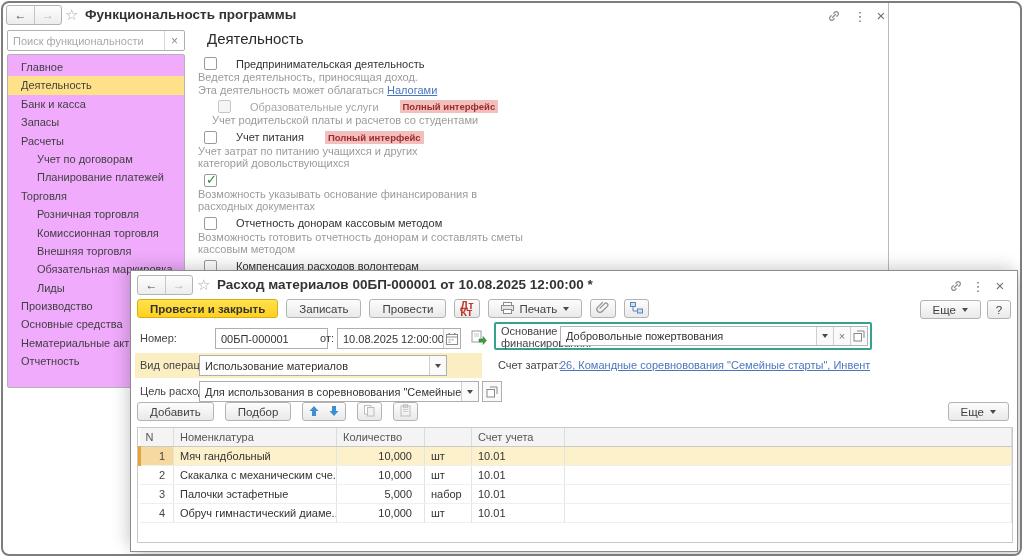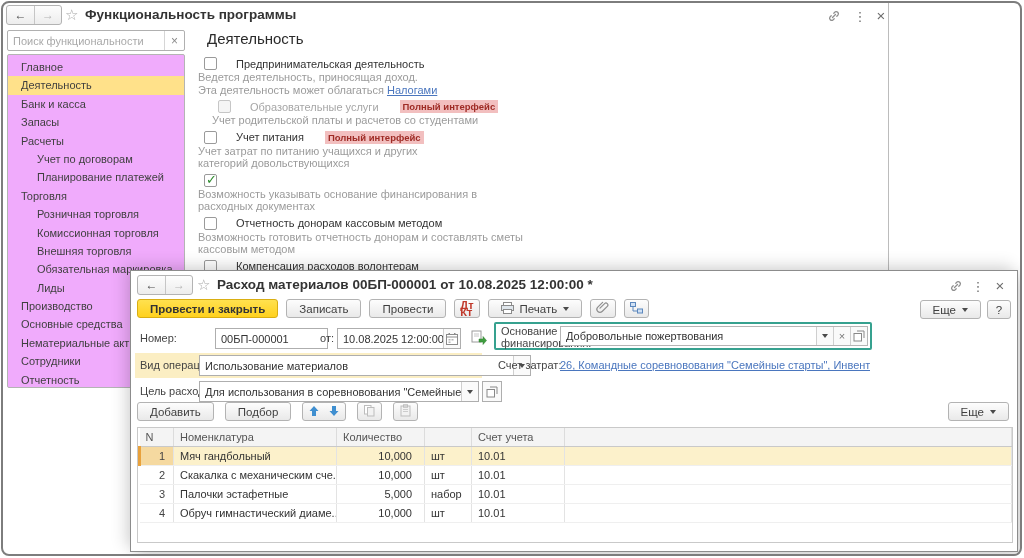--- a/index.html
+++ b/index.html
@@ -119,21 +119,20 @@
       <div class="sb-item ind">Планирование платежей</div>
       <div class="sb-item">Торговля</div>
       <div class="sb-item ind">Розничная торговля</div>
       <div class="sb-item ind">Комиссионная торговля</div>
       <div class="sb-item ind">Внешняя торговля</div>
       <div class="sb-item ind">Обязательная маркировка</div>
       <div class="sb-item ind">Лиды</div>
       <div class="sb-item">Производство</div>
       <div class="sb-item">Основные средства</div>
       <div class="sb-item">Нематериальные активы</div>
-      <div class="sb-item">Сотрудники</div>
       <div class="sb-item">Отчетность</div>
     </div>
 
     <div class="fw-heading">Деятельность</div>
 
     <div class="fw-content">
 
       <div class="opt-row">
         <span class="cb"></span>
         <span class="opt-label">Предпринимательская деятельность</span>
@@ -304,21 +303,21 @@
           <svg width="12" height="12" viewBox="0 0 12 12">
               <rect x="1" y="3.5" width="7.5" height="7.5" fill="#fff" stroke="#888"></rect>
               <path d="M4 1 h7 v7" fill="none" stroke="#888"></path>
             </svg>
         </span>
       </div>
     </div>
 
     <div class="op-strip"></div>
     <div class="lbl" style="left:9px; top:88px;">Вид операции:</div>
-    <div class="field" style="left:68px; top:84px; width:332px;">
+    <div class="field" style="left:68px; top:84px; width:248px;">
       <span class="val">Использование материалов</span>
       <span class="fbtn">
           <span class="tri"></span>
         </span>
     </div>
     <div class="lbl" style="left:367px; top:88px;">Счет затрат:</div>
     <a class="link" style="position:absolute; left:429px; top:88px; max-width:310px; overflow:hidden; display:inline-block;">26, Командные соревновования "Семейные старты", Инвента...</a>
 
     <div class="lbl" style="left:9px; top:114px;">Цель расхода:</div>
     <div class="field" style="left:68px; top:110px; width:280px;">

